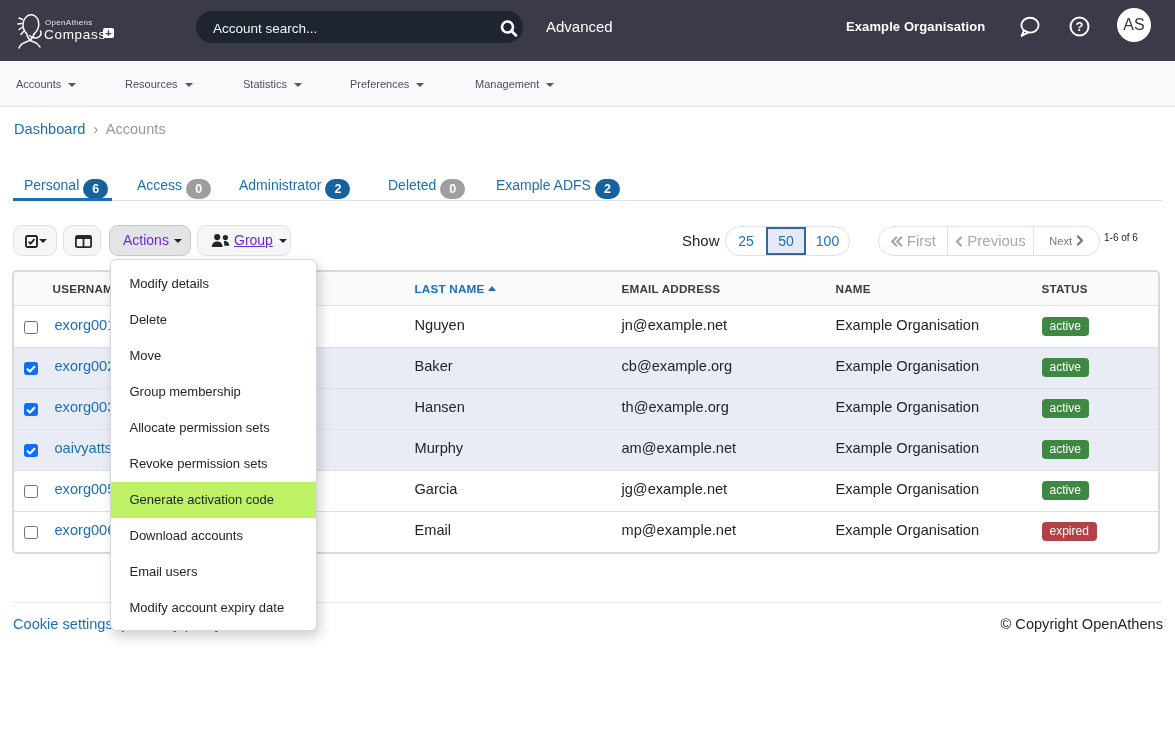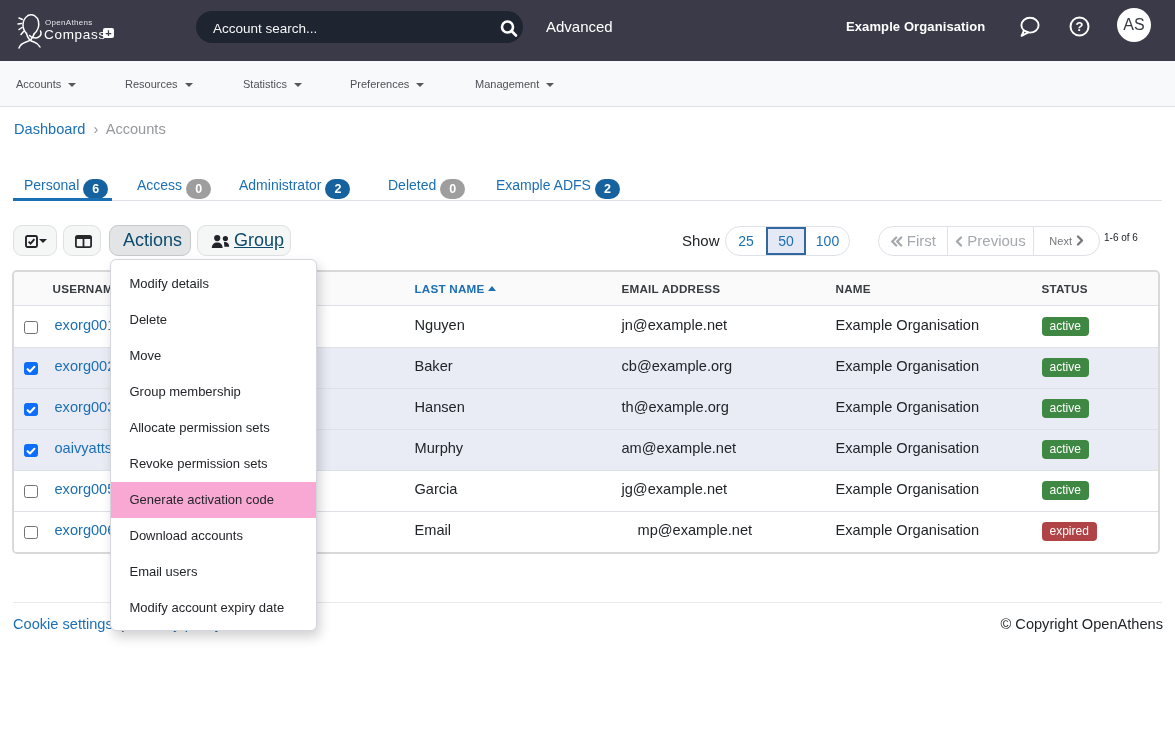--- a/index.html
+++ b/index.html
@@ -27,21 +27,21 @@
 
   
   .tabrow { position:absolute; left:0; top:170px; width:1175px; height:32px; }
   .tabline { position:absolute; left:13px; top:200px; width:1149px; height:1px; background:#dee2e6; }
   .tab { position:absolute; top:7px; color:#1b6fb5; font-size:14px; white-space:nowrap; }
   .badge { display:inline-block; min-width:25px; height:20px; border-radius:10px; background:#15629e; color:#fff; font-size:12.5px; font-weight:bold; text-align:center; line-height:20px; margin-left:4px; vertical-align:-2.5px; padding:0 3px; }
   .badge.gray { background:#9e9e9e; }
   .tab-underline { position:absolute; left:13px; top:198px; width:99px; height:3px; background:#1b6fb5; }
 
   
-  .btn { position:absolute; top:225px; height:31px; background:#f5f6f6; border:1px solid #e0e1e2; border-radius:9px; font-size:18px; color:#0c4a6e; text-align:center; }
+  .btn { position:absolute; top:225px; height:31px; background:#f5f6f6; border:1px solid #e0e1e2; border-radius:9px; font-size:14px; color:#6d28d9; text-align:center; }
   .dcaret { display:inline-block; width:0; height:0; border-left:4px solid transparent; border-right:4px solid transparent; border-top:4.8px solid #212529; margin-left:6px; vertical-align:middle; }
   .show-label { position:absolute; left:682px; top:231.5px; font-size:15px; color:#212529; }
   .pillgroup { position:absolute; top:226px; height:30px; border:1px solid #dee2e6; border-radius:15px; background:#fff; display:flex;justify-content:center; }
   .pillgroup .seg { height:28px; line-height:28px; text-align:center; font-size:14px; }
   .pg-div { width:1px; background:#dee2e6; height:28px; }
 
   
   .tbl { position:absolute; left:11.5px; top:269.5px; width:1148px; height:284px; border:2px solid #d9d9d9; border-radius:5px; background:#fff; overflow:hidden; }
   .thead { position:absolute; left:0; top:0; width:1144px; height:34px; background:#fafafa; border-bottom:1px solid #dee2e6; }
   .th { position:absolute; top:10px; font-size:11.7px; font-weight:bold; color:#383d42; letter-spacing:.2px; }
@@ -58,21 +58,21 @@
 
   
   .fhr { position:absolute; left:13px; top:602px; width:1149px; height:1px; background:#e9e9e9; }
   .footer-left { position:absolute; left:13px; top:616px; font-size:14.6px; color:#212529; }
   .footer-left a { color:#1b6fb5; text-decoration:none; }
   .footer-right { position:absolute; right:12px; top:616px; font-size:14.6px; color:#212529; }
 
   
   .menu { position:absolute; left:110px; top:259px; width:207px; height:372px; background:#fff; border:1px solid #d3d6da; border-radius:6px; box-shadow:3px 6px 12px rgba(0,0,0,.18); padding-top:6px; z-index:50; }
   .mi { height:36px; line-height:36px; padding-left:18.5px; font-size:13px; color:#24262a; white-space:nowrap; }
-  .mi.hl { background:#f9a8d4; }
+  .mi.hl { background:#bef264; }
 </style>
 </head>
 <body>
 
 <div class="topbar">
   <svg class="abs" style="left:16px;top:12px" width="28" height="38" viewBox="0 0 28 38">
     <g stroke="#fff" fill="none" stroke-width="1.5" stroke-linecap="round">
       <path d="M12 3.5 C17 1.5, 21.5 4.5, 22.5 9.5 C23.5 14.5, 21.5 19, 18 22"></path>
       <path d="M12 3.5 C9 5.5, 7 9, 7 13 C7 16.5, 8.5 19.5, 10.5 21.5"></path>
       <path d="M6.5 7.5 l-3.5 -1.5 M5.5 11.5 l-3.5 .5 M6 15.5 l-3 2 M7.5 19.5 l-2.5 3"></path>
@@ -227,21 +227,21 @@
     <span class="cell link" style="left:41px">exorg005</span>
     <span class="cell" style="left:401px">Garcia</span>
     <span class="cell" style="left:608px">jg@example.net</span>
     <span class="cell" style="left:822px">Example Organisation</span>
     <span class="pill green">active</span>
   </div>
   <div class="row" style="top:240px; border-bottom:none;">
     <span class="cb"></span>
     <span class="cell link" style="left:41px">exorg006</span>
     <span class="cell" style="left:401px">Email</span>
-    <span class="cell" style="left:624px">mp@example.net</span>
+    <span class="cell" style="left:608px">mp@example.net</span>
     <span class="cell" style="left:822px">Example Organisation</span>
     <span class="pill red">expired</span>
   </div>
 </div>
 
 <div class="fhr"></div>
 <div class="footer-left"><a href="#">Cookie settings</a> &nbsp;|&nbsp; <a href="#">Privacy policy</a></div>
 <div class="footer-right">© Copyright OpenAthens</div>
 
 <div class="menu">

